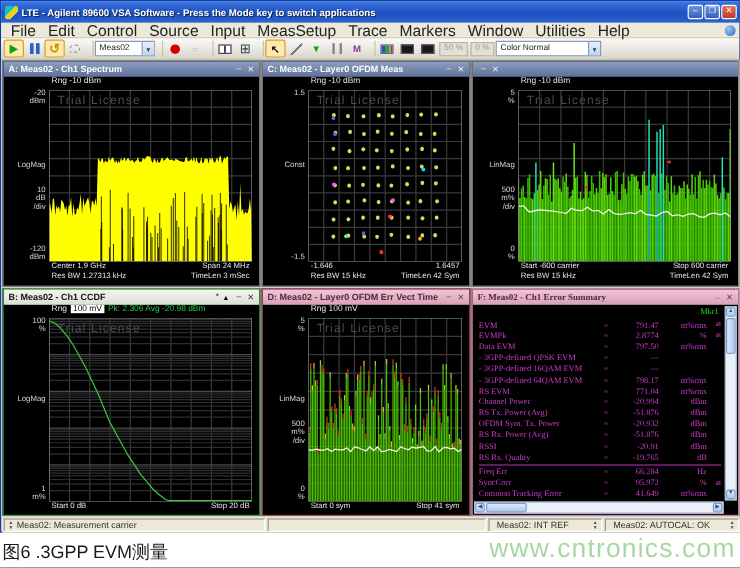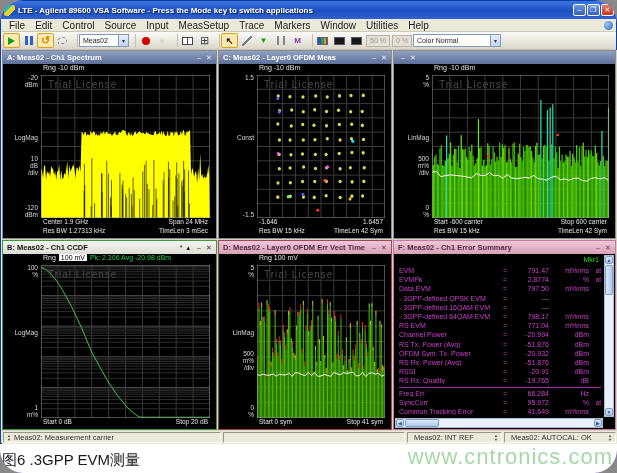--- a/index.html
+++ b/index.html
@@ -1,28 +1,28 @@
 <!DOCTYPE html>
 <html><head>
 <meta charset="utf-8">
 <style>
   *{box-sizing:border-box;margin:0;padding:0;}
   body{background:#888;font-family:"Liberation Sans",sans-serif;}
-  .stage{position:relative;width:617px;height:473px;background:#6d28d9;overflow:hidden;border-radius:23px;}
+  .stage{position:relative;width:617px;height:473px;background:#6d28d9;overflow:hidden;}
   
   .app{position:absolute;left:0;top:0;width:617px;height:444px;border:1px solid #0A3DA8;background:#ECE9D8;}
   .titlebar{height:18px;background:linear-gradient(180deg,#3C77E0 0%,#1D4FC0 55%,#2E63D4 100%);display:flex;align-items:center;padding:0 2px 0 3px;}
   .app-icon{width:11px;height:11px;border-radius:2px;background:linear-gradient(135deg,#19c0c0 0 40%,#e8d020 40% 70%,#2050d0 70%);margin-right:3px;flex:none;}
   .wtitle{color:#fff;font-size:8px;font-weight:bold;flex:1;white-space:nowrap;overflow:hidden;text-shadow:1px 1px 1px #123;}
   .wbtns{display:flex;gap:1px;}
   .wbtn{width:13px;height:12px;border:1px solid #fff;border-radius:2px;font-size:7px;line-height:10px;text-align:center;color:#fff;background:linear-gradient(180deg,#6E95E0,#3560B8);}
   .wbtn.close{background:linear-gradient(180deg,#E8735A,#C03A22);}
   .menubar{height:13px;background:#ECE9D8;border-bottom:1px solid #CCC8BA;display:flex;align-items:center;padding:0 3px;}
   .menu-items{display:flex;flex:1;}
-  .menu-item{font-size:10px;color:#222;padding:0 5px;}
+  .menu-item{font-size:13px;color:#222;padding:0 5px;}
   .help-orb{width:9px;height:9px;border-radius:50%;background:radial-gradient(circle at 3px 3px,#9CC4F8,#2B66C8);flex:none;}
   .toolbar{height:18px;background:linear-gradient(180deg,#FBFAF7,#DAD6C9);display:flex;align-items:center;padding:0 2px;border-bottom:1px solid #C4C0B4;}
   .tbtn{width:17px;height:15px;display:flex;align-items:center;justify-content:center;border:1px solid transparent;border-radius:2px;flex:none;}
   .tbtn.hl{background:#FFE9B0;border-color:#D8A020;}
   .tbtn.disabled{opacity:.55;}
   .tb-sep{width:6px;height:13px;margin:0 1px;border-right:1px solid #C4C0B4;flex:none;}
   .tb-dd{display:flex;align-items:center;height:13px;background:#fff;border:1px solid #7F9DB9;font-size:7px;color:#222;flex:none;}
   .tb-dd .lbl{padding:0 3px;flex:1;white-space:nowrap;}
   .tb-dd .arr{width:10px;height:100%;background:linear-gradient(#E8F0FC,#C0D4F0);border-left:1px solid #7F9DB9;display:flex;align-items:center;justify-content:center;font-size:6px;color:#335;}
   .tb-box{height:12px;border:1px solid #B8B4A8;background:#E4E0D4;color:#999;font-size:7px;padding:0 3px;display:flex;align-items:center;margin:0 1px;flex:none;}
@@ -40,21 +40,21 @@
   .ico.band-icon{width:8px;height:9px;border-left:2px solid #808890;border-right:2px solid #808890;}
   .ico.marker-m-icon{color:#8A34A8;font-weight:bold;font-size:8px;}
   .ico.marker-down-icon{color:#17A017;font-size:8px;}
   .ico.colorbars-icon{width:11px;height:8px;background:linear-gradient(90deg,#2850C8 0 3px,#28A048 3px 6px,#C8A020 6px 8px,#9030A0 8px 11px);border:1px solid #667;}
   .ico.darksq-icon{width:11px;height:8px;background:#181818;border:1px solid #556;}
   
   .workspace{position:absolute;left:1px;top:49px;width:615px;height:381px;display:grid;grid-template-columns:215px 174px 223px;grid-template-rows:189px 190px;gap:1px;background:#D6D2C6;}
   .panel{border:1px solid #8C8C8C;display:flex;flex-direction:column;background:#000;overflow:hidden;}
   .panel.b-border{border-color:#3E9A3E;}
   .panel.d-border{border-color:#A04858;}
-  .panel.f-border{border-color:#C878A0;}
+  .panel.f-border{border-color:#C878A0;font-family:Liberation Serif, serif;}
   .ptitle{height:13px;flex:none;display:flex;align-items:center;padding:0 2px 0 4px;font-size:7.5px;font-weight:bold;}
   .ptitle.dark{background:linear-gradient(180deg,#8FA0C2,#5E7098);color:#fff;}
   .ptitle.light{background:linear-gradient(180deg,#F6F6F2,#DDDDD5);color:#111;}
   .ptitle.pink{background:linear-gradient(180deg,#F0C8D8,#D8A0B8);color:#50283C;}
   .pt-text{flex:1;white-space:nowrap;overflow:hidden;}
   .pt-extra{font-weight:normal;margin-right:4px;font-size:7px;}
   .pbtn{width:10px;text-align:center;font-size:7px;font-weight:normal;opacity:.85;}
   .pbody{flex:1;display:flex;flex-direction:column;position:relative;padding-bottom:2px;}
   .rng{height:10px;flex:none;color:#E8E8E8;font-size:7px;padding-left:40px;white-space:nowrap;}
   .rngbox{background:#fff;color:#000;padding:0 2px;margin:0 3px;}

